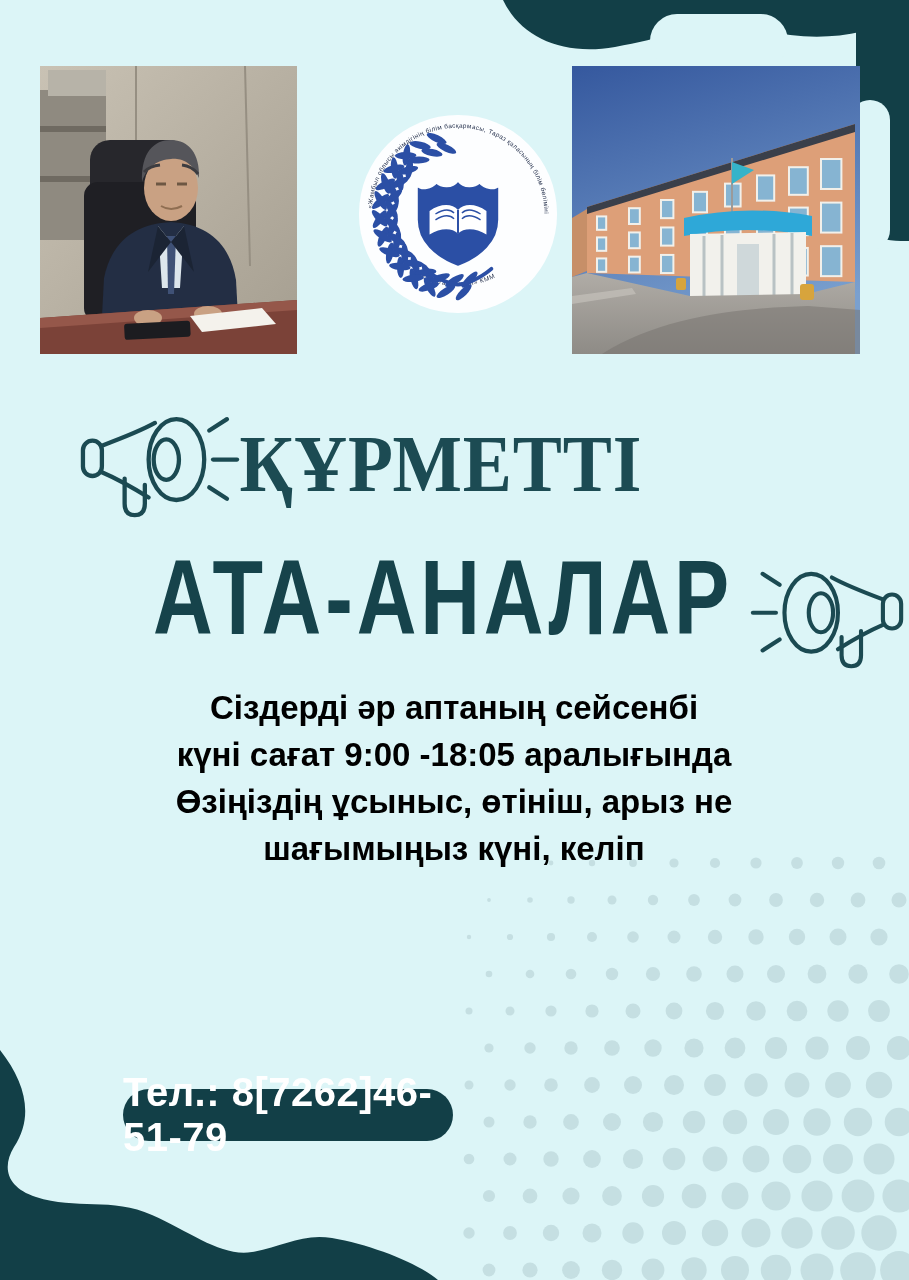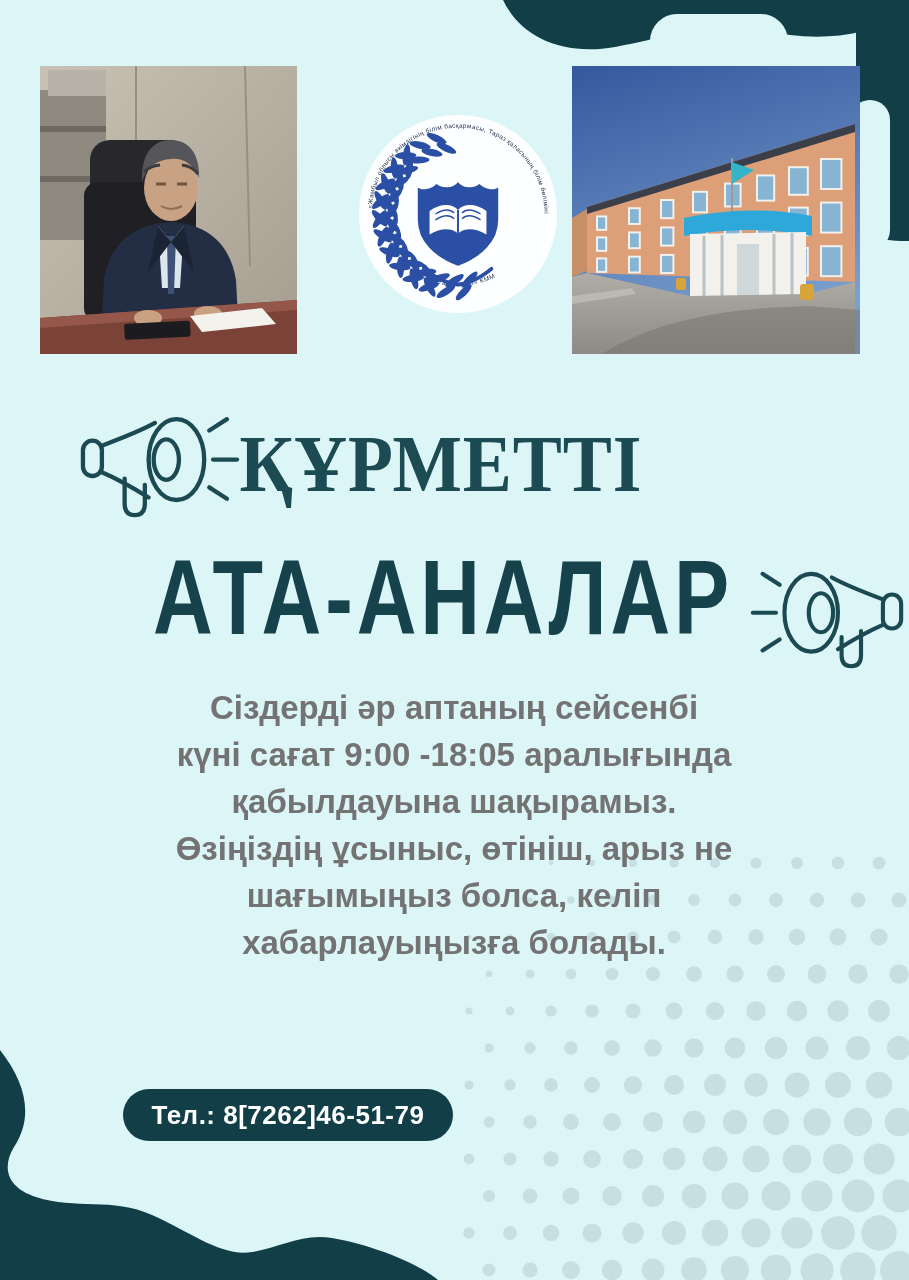--- a/index.html
+++ b/index.html
@@ -34,28 +34,28 @@
   }
   .audience{
     left:48px;top:538px;width:790px;height:118px;z-index:4;
     display:flex;align-items:center;justify-content:center;
     font-size:106px;font-weight:800;letter-spacing:5px;color:#16434b;
     transform:scaleX(.78);white-space:nowrap;
   }
   
   .message{left:114px;top:684px;width:680px;z-index:5;text-align:center;}
   .message .line{
-    height:47px;line-height:47px;font-size:33px;font-weight:700;color:#737373;
+    height:47px;line-height:47px;font-size:33px;font-weight:700;color:#000000;
     white-space:nowrap;
   }
   
   .pill{
     left:123px;top:1089px;width:330px;height:52px;border-radius:26px;z-index:6;
     background:#123f47;display:flex;align-items:center;justify-content:center;
-    color:#ffffff;font-size:26px;font-weight:700;letter-spacing:.5px;
+    color:#ffffff;font-size:40px;font-weight:700;letter-spacing:.5px;
   }
 </style>
 </head>
 <body>
 
 <div class="poster">
 
   <svg class="abs deco-tr" viewBox="0 0 420 280" aria-hidden="true">
     <path fill="#123f47" d="M14,0 C32,38 74,56 126,47 C186,36 226,18 274,30 C324,42 370,38 420,16 L420,0 Z"></path>
     <path fill="#123f47" d="M367,0 L420,0 L420,241 L412,241 Q367,241 367,196 Z"></path>
@@ -430,21 +430,19 @@
       <path d="M104,66 L118,75"></path>
     </g>
   </svg>
 
   <div class="abs greeting">ҚҰРМЕТТІ</div>
   <div class="abs audience">АТА-АНАЛАР</div>
 
   <div class="abs message">
     <div class="line">Сіздерді әр аптаның сейсенбі</div>
     <div class="line">күні сағат 9:00 -18:05 аралығында</div>
-    <div class="line">қабылдауына шақырамыз.</div>
     <div class="line">Өзіңіздің ұсыныс, өтініш, арыз не</div>
-    <div class="line">шағымыңыз болса, келіп</div>
-    <div class="line">хабарлауыңызға болады.</div>
+    <div class="line">шағымыңыз күні, келіп</div>
   </div>
 
   <div class="abs pill">Тел.: 8[7262]46-51-79</div>
 
 </div>
 
 </body></html>

